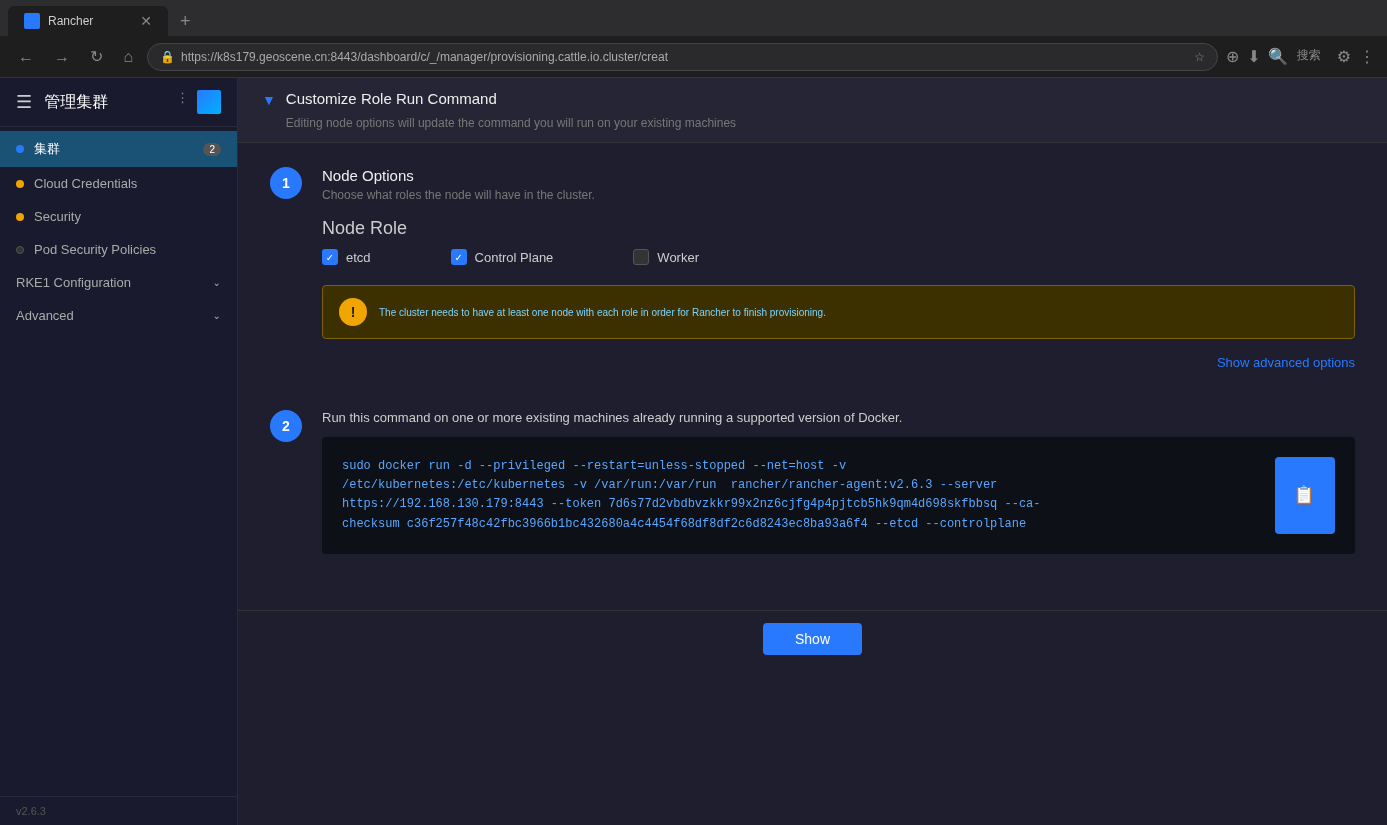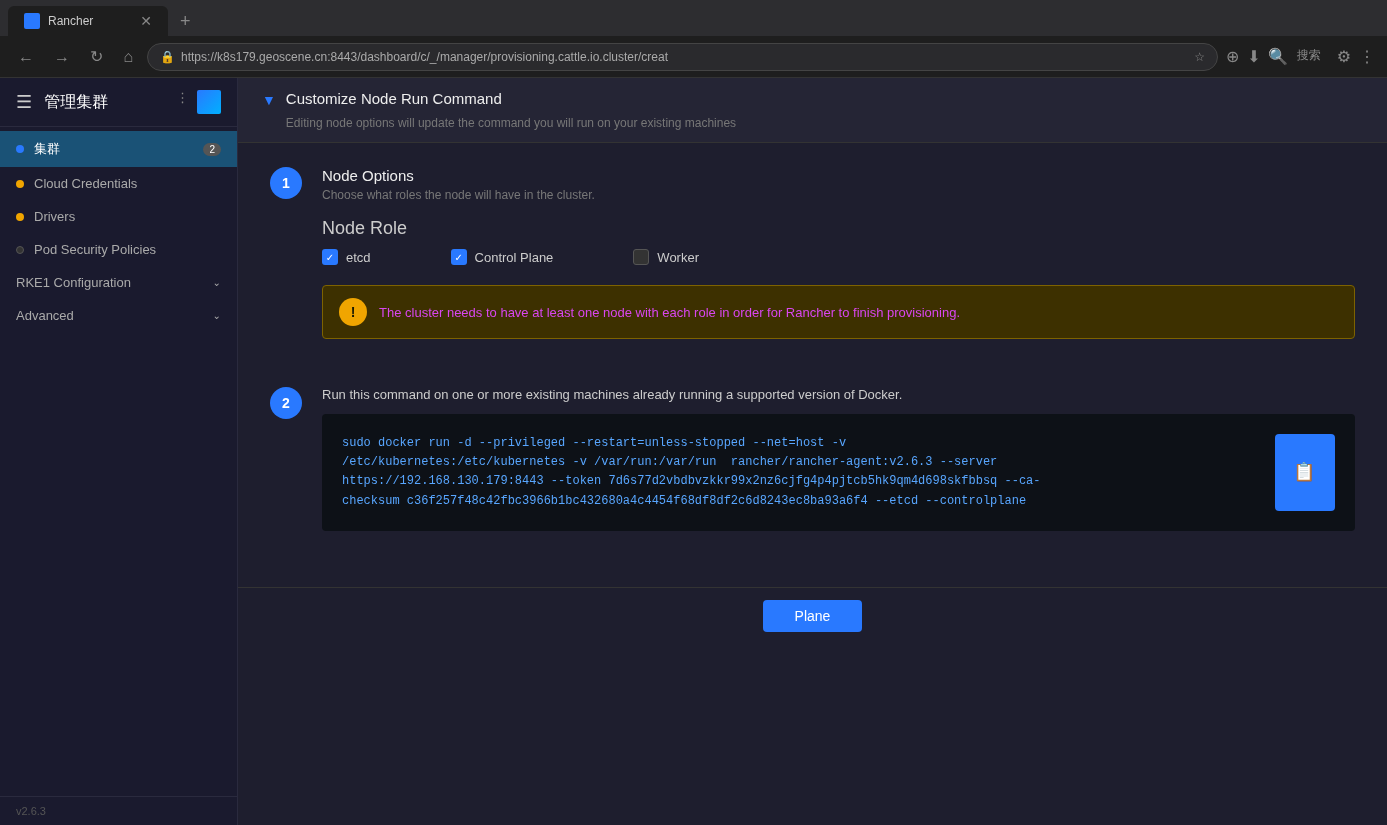--- a/index.html
+++ b/index.html
@@ -64,21 +64,21 @@
     
     .node-role-label { color: #ccc; font-size: 18px; margin-bottom: 10px; }
     .checkboxes-row { display: flex; gap: 80px; margin-bottom: 20px; }
     .checkbox-item { display: flex; align-items: center; gap: 8px; color: #ccc; font-size: 13px; }
     .cb-checked { width: 16px; height: 16px; background: #2979ff; border-radius: 3px; display: flex; align-items: center; justify-content: center; color: #fff; font-size: 10px; flex-shrink: 0; }
     .cb-unchecked { width: 16px; height: 16px; background: #333; border: 1px solid #555; border-radius: 3px; flex-shrink: 0; }
 
     
     .warning-box { background: #3d3000; border: 1px solid #7d6200; border-radius: 4px; padding: 12px 16px; display: flex; align-items: center; gap: 12px; margin-bottom: 16px; }
     .warning-icon { width: 28px; height: 28px; background: #f0a500; border-radius: 50%; display: flex; align-items: center; justify-content: center; color: #1a1a00; font-weight: 700; font-size: 14px; flex-shrink: 0; }
-    .warning-text { color: #d946ef; font-size: 13px; }
+    .warning-text { color: #7dd3fc; font-size: 10px; }
 
     .show-advanced { text-align: right; color: #2979ff; font-size: 13px; cursor: pointer; margin-bottom: 8px; }
 
     
     .step2-desc { color: #ccc; font-size: 13px; margin-bottom: 12px; }
 
     
     .command-box { background: #0d1117; border-radius: 4px; padding: 20px; display: flex; gap: 0; position: relative; }
     .command-text { flex: 1; font-family: 'Courier New', monospace; font-size: 12px; color: #58a6ff; line-height: 1.6; white-space: pre-wrap; word-break: break-all; }
     .copy-btn { width: 60px; background: #2979ff; border-radius: 4px; display: flex; align-items: center; justify-content: center; cursor: pointer; flex-shrink: 0; font-size: 18px; color: #fff; margin-left: 16px; }
@@ -146,21 +146,21 @@
           <span class="badge">2</span>
         </div>
 
         <div class="sidebar-item">
           <span class="dot dot-orange"></span>
           <span>Cloud Credentials</span>
         </div>
 
         <div class="sidebar-item">
           <span class="dot dot-orange"></span>
-          <span>Drivers</span>
+          <span>Security</span>
         </div>
 
         <div class="sidebar-item">
           <span class="dot dot-dark"></span>
           <span>Pod Security Policies</span>
         </div>
 
         <div class="sidebar-item">
           <span>RKE1 Configuration</span>
           <span class="chevron">⌄</span>
@@ -176,21 +176,21 @@
         <span>v2.6.3</span>
       </div>
     </div>
 
     <div class="main-content">
       <div class="main-inner">
 
         <div class="section-header">
           <span class="section-toggle">▼</span>
           <div>
-            <div class="section-title">Customize Node Run Command</div>
+            <div class="section-title">Customize Role Run Command</div>
             <div class="section-subtitle">Editing node options will update the command you will run on your existing machines</div>
           </div>
         </div>
 
         <div class="content-area">
 
           <div class="step-row">
             <div class="step-number">1</div>
             <div class="step-content">
               <div class="step-title">Node Options</div>
@@ -214,20 +214,21 @@
                   <div class="cb-unchecked"></div>
                   <span>Worker</span>
                 </div>
               </div>
 
               <div class="warning-box">
                 <div class="warning-icon">!</div>
                 <span class="warning-text">The cluster needs to have at least one node with each role in order for Rancher to finish provisioning.</span>
               </div>
 
+              <div class="show-advanced">Show advanced options</div>
             </div>
           </div>
 
           <div class="step-row">
             <div class="step-number">2</div>
             <div class="step-content">
               <div class="step2-desc">Run this command on one or more existing machines already running a supported version of Docker.</div>
               <div class="command-box">
                 <div class="command-text">sudo docker run -d --privileged --restart=unless-stopped --net=host -v
 /etc/kubernetes:/etc/kubernetes -v /var/run:/var/run  rancher/rancher-agent:v2.6.3 --server
@@ -236,20 +237,20 @@
                 <div class="copy-btn">
                   <span>📋</span>
                 </div>
               </div>
             </div>
           </div>
 
         </div>
 
         <div class="footer-bar">
-          <button class="done-btn">Plane</button>
+          <button class="done-btn">Show</button>
         </div>
 
       </div>
     </div>
 
   </div>
 </div>
 
 </body></html>

